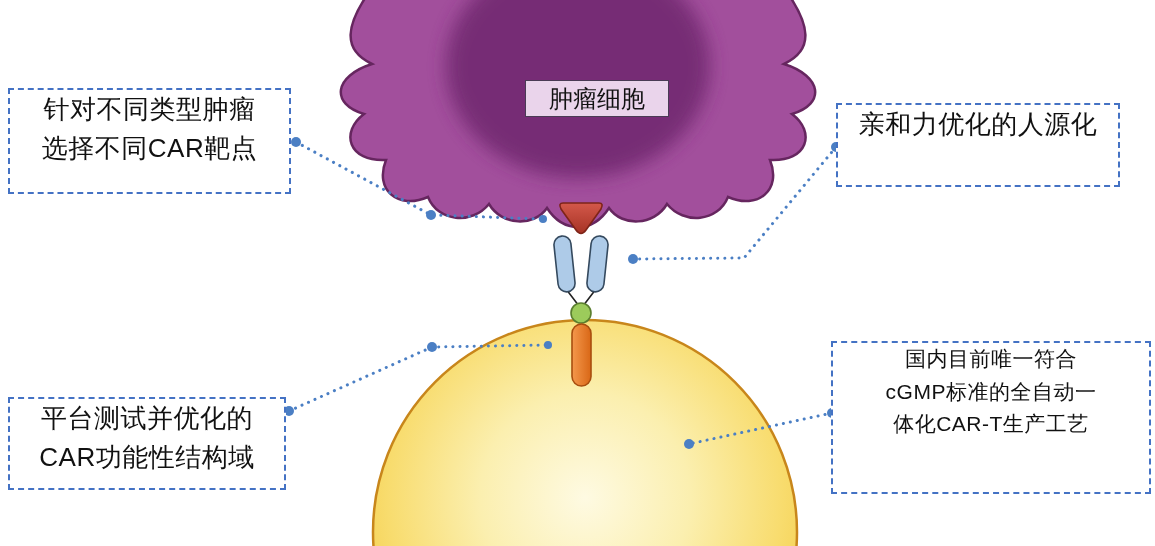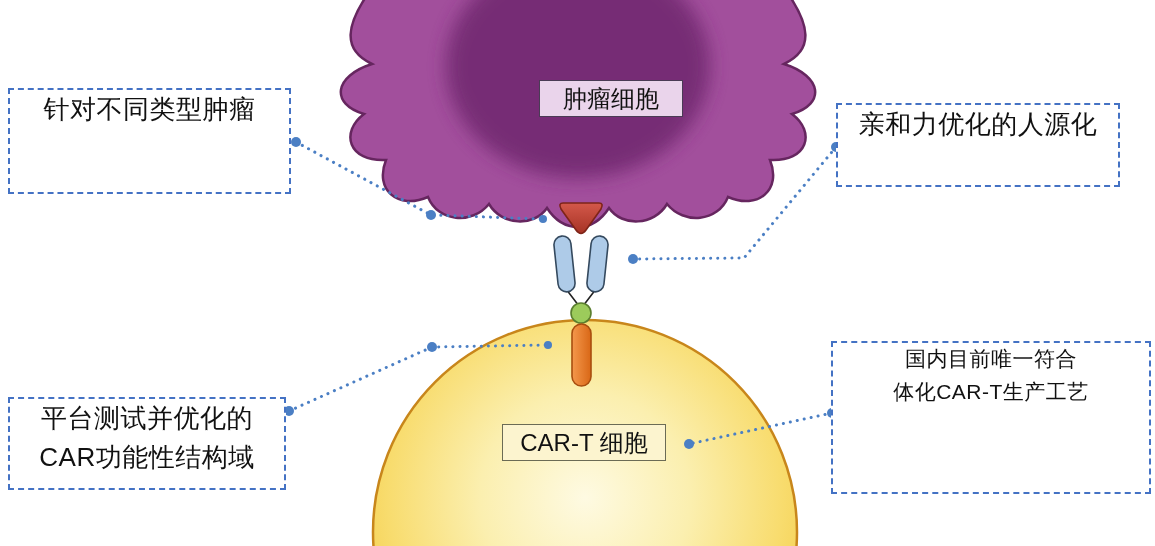--- a/index.html
+++ b/index.html
@@ -43,21 +43,21 @@
     box-sizing:border-box;
     display:flex;
     justify-content:center;
     align-items:center;
     font-size:24px;
     color:#111111;
     z-index:3;
     white-space:nowrap;
   }
   #tumor-label{
-    left:539px;top:80px;width:144px;height:37px;
+    left:525px;top:80px;width:144px;height:37px;
     background:#EAD4EB;
     border:1px solid #4a3b55;
     text-align:center;
   }
   #cart-label{
     left:502px;top:424px;width:164px;height:37px;
     background:#FCF4CF;
     border:1px solid #6b6b55;
   }
 </style>
@@ -140,35 +140,34 @@
         <circle cx="432" cy="347" r="5"></circle>
         <circle cx="548" cy="345" r="4"></circle>
       <circle cx="832" cy="413" r="5"></circle>
         <circle cx="689" cy="444" r="5"></circle>
     </g>
   </svg>
 
   <div class="cell-label" id="tumor-label">
     <span>肿瘤细胞</span>
   </div>
-  <div class="cell-label" id="cart-label">
-    <span>CAR-T 细胞</span>
-  </div>
 
   <div class="callout" id="callout-tl">
     <div class="line">针对不同类型肿瘤</div>
+    <div class="line">选择不同CAR靶点</div>
   </div>
 
   <div class="callout" id="callout-tr">
     <div class="line">亲和力优化的人源化</div>
   </div>
 
   <div class="callout" id="callout-bl">
     <div class="line">平台测试并优化的</div>
     <div class="line">CAR功能性结构域</div>
   </div>
 
   <div class="callout" id="callout-br">
     <div class="line">国内目前唯一符合</div>
+    <div class="line">cGMP标准的全自动一</div>
     <div class="line">体化CAR-T生产工艺</div>
   </div>
 
 </div>
 
 </body></html>

